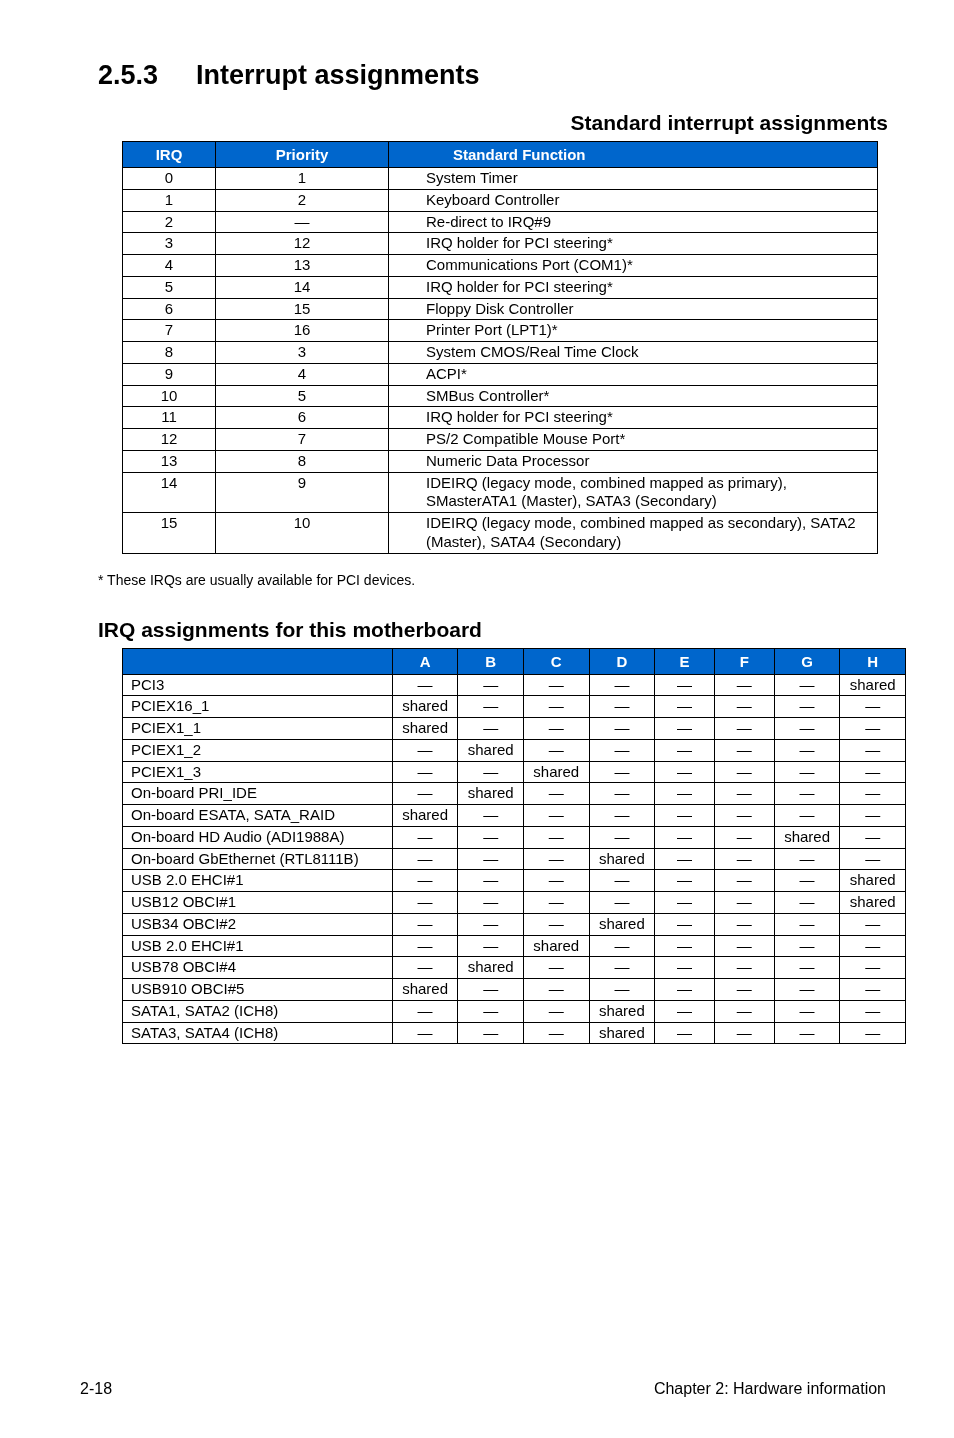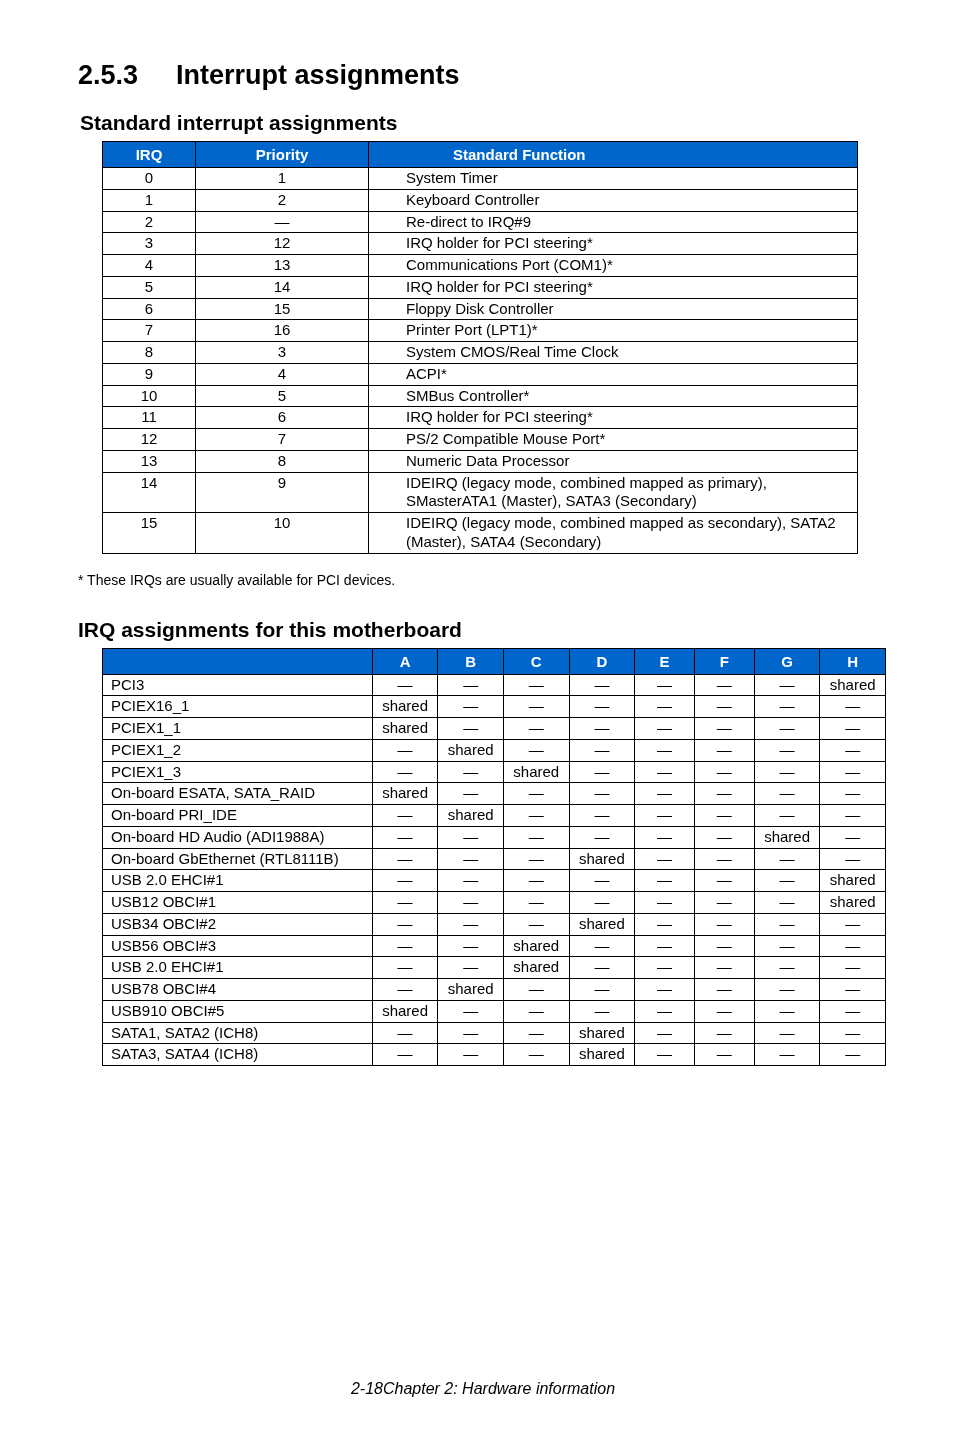--- a/index.html
+++ b/index.html
@@ -12,34 +12,36 @@
   }
   .page {
     padding: 60px 66px 40px 78px;
     box-sizing: border-box;
     min-height: 1438px;
     display: flex;
     flex-direction: column;
   }
   .content {
     flex: 1;
+    margin-left: 20px;
   }
   .section-heading {
     font-size: 27px;
     font-weight: bold;
     margin: 0 0 20px 0;
   }
   .sec-num {
     display: inline-block;
     width: 98px;
   }
   .sub-heading {
     font-size: 21px;
     font-weight: bold;
     margin: 0 0 6px 2px;
+    text-align: right;
   }
   .sub-heading2 {
     font-size: 21px;
     font-weight: bold;
     margin: 30px 0 6px 0;
   }
   .note {
     font-size: 14px;
     margin: 18px 0 0 0;
   }
@@ -57,21 +59,21 @@
     background: #0066cc;
     color: #fff;
     font-weight: bold;
     font-size: 15px;
     text-align: center;
     padding: 4px 0;
     border: 1px solid #000;
   }
   .t1 th.sf {
     text-align: left;
-    padding-left: 84px;
+    padding-left: 64px;
   }
   .t1 td {
     border: 1px solid #000;
     font-size: 15px;
     padding: 1px 6px 1px 6px;
     line-height: 1.25;
     vertical-align: top;
   }
   .t1 td.col-irq {
     width: 80px;
@@ -114,25 +116,24 @@
     width: 64px;
   }
   .t2 td.rowname {
     text-align: left;
     padding-left: 8px;
     width: 266px;
     white-space: nowrap;
   }
   .footer {
     display: flex;
-    justify-content: center;
+    justify-content: space-between;
     font-size: 16px;
     margin-top: 70px;
     padding: 0 2px;
-    font-style: italic;
   }
 </style>
 </head>
 <body>
 
 <div class="page">
   <div class="content">
 
     <h2 class="section-heading">
       <span class="sec-num">2.5.3</span><span>Interrupt assignments</span>
@@ -303,42 +304,42 @@
               <td>—</td>
               <td>—</td>
               <td>shared</td>
               <td>—</td>
               <td>—</td>
               <td>—</td>
               <td>—</td>
               <td>—</td>
             </tr>
             <tr>
+              <td class="rowname">On-board PRI_IDE</td>
+              <td>—</td>
+              <td>shared</td>
+              <td>—</td>
+              <td>—</td>
+              <td>—</td>
+              <td>—</td>
+              <td>—</td>
+              <td>—</td>
+            </tr>
+            <tr>
               <td class="rowname">On-board ESATA, SATA_RAID</td>
               <td>shared</td>
               <td>—</td>
               <td>—</td>
               <td>—</td>
               <td>—</td>
               <td>—</td>
               <td>—</td>
               <td>—</td>
             </tr>
             <tr>
-              <td class="rowname">On-board PRI_IDE</td>
-              <td>—</td>
-              <td>shared</td>
-              <td>—</td>
-              <td>—</td>
-              <td>—</td>
-              <td>—</td>
-              <td>—</td>
-              <td>—</td>
-            </tr>
-            <tr>
               <td class="rowname">On-board HD Audio (ADI1988A)</td>
               <td>—</td>
               <td>—</td>
               <td>—</td>
               <td>—</td>
               <td>—</td>
               <td>—</td>
               <td>shared</td>
               <td>—</td>
             </tr>
@@ -374,31 +375,20 @@
               <td>—</td>
               <td>—</td>
               <td>shared</td>
             </tr>
             <tr>
               <td class="rowname">USB34 OBCI#2</td>
               <td>—</td>
               <td>—</td>
               <td>—</td>
               <td>shared</td>
-              <td>—</td>
-              <td>—</td>
-              <td>—</td>
-              <td>—</td>
-            </tr>
-            <tr>
-              <td class="rowname">USB56 OBCI#3</td>
-              <td>—</td>
-              <td>—</td>
-              <td>shared</td>
-              <td>—</td>
               <td>—</td>
               <td>—</td>
               <td>—</td>
               <td>—</td>
             </tr>
             <tr>
               <td class="rowname">USB 2.0 EHCI#1</td>
               <td>—</td>
               <td>—</td>
               <td>shared</td>

